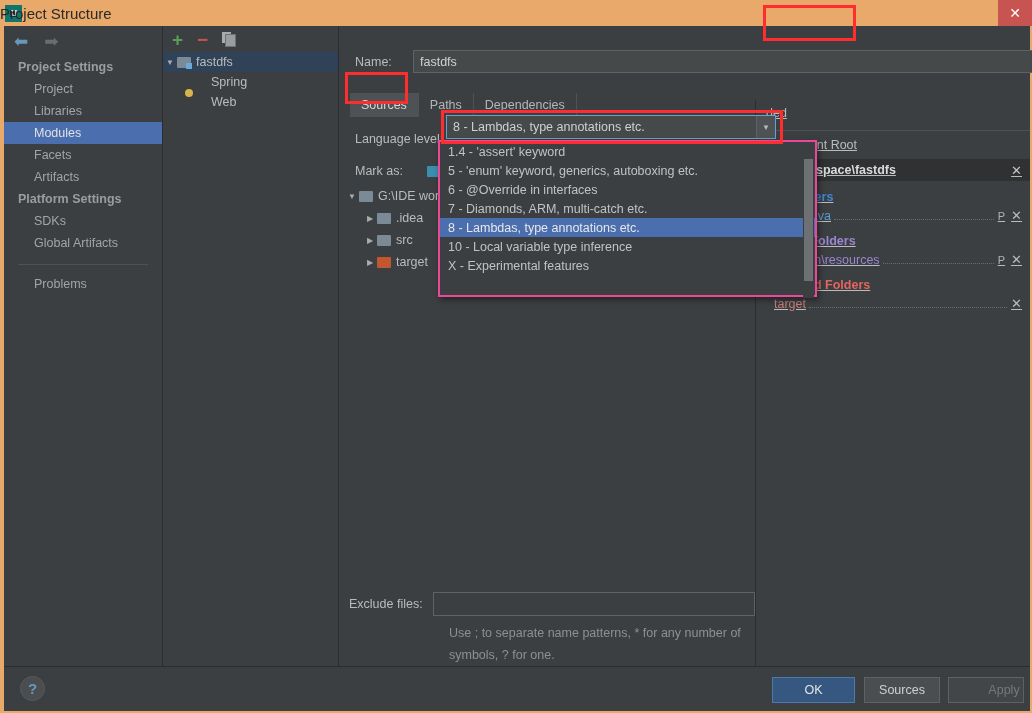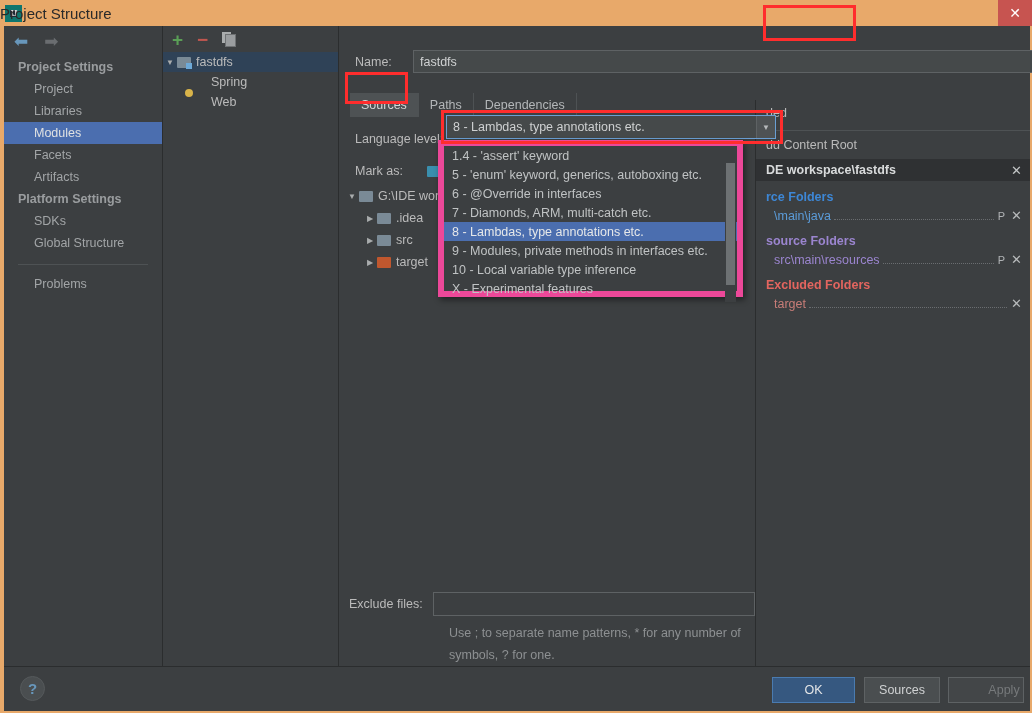--- a/index.html
+++ b/index.html
@@ -155,21 +155,21 @@
   .ctrow { height: 22px; display:flex; align-items:center; font-size:12.5px; color:#bbbbbb; }
   .ct-fold { width:14px; height:11px; margin-right:5px; background:#7a8a96; border-radius:1px; }
   .ct-fold.target { background:#c0572e; }
 
   .excluderow { position:absolute; left:349px; top:592px; display:flex; align-items:center; }
   .exlabel { width: 84px; color:#bbbbbb; font-size:12.5px; }
   .exinput { width: 322px; height: 24px; background:#3c3f41; border:1px solid #5e6264; }
   .exhint { position:absolute; left:449px; top:622px; width:300px; color:#8d9092; font-size:12.5px; line-height:22px; }
 
   
-  .rightpanel { position: absolute; left: 756px; top: 100px; width: 274px; height: 566px; background: #3c3f41; }
+  .rightpanel { position: absolute; left: 756px; top: 100px; width: 274px; height: 566px; background: #3c3f41; text-decoration: underline; }
   .rp-excluded { padding: 6px 0 0 10px; color: #bbbbbb; font-size: 12.5px; }
   .rp-sep { margin: 10px 0 0 0; border-top: 1px solid #4e5254; }
   .rp-addroot { padding: 7px 0 7px 10px; color: #bbbbbb; font-size: 12.5px; }
   .rp-rootrow {
     background: #2f3133; height: 22px; display:flex; align-items:center;
     padding: 0 8px 0 10px; color:#d8dadb; font-weight:bold; font-size:12.5px;
   }
   .rp-rootrow .x { margin-left:auto; color:#c3c6c7; font-size:13px; font-weight:normal; }
   .rp-grouptitle { padding: 9px 0 3px 10px; font-weight:bold; font-size:12.5px; }
   .rp-grouptitle.src { color: #3d87d6; }
@@ -179,22 +179,22 @@
   .rp-pathrow .p { white-space:nowrap; }
   .rp-pathrow.src .p { color:#5b9bd8; }
   .rp-pathrow.res .p { color:#9b85cf; }
   .rp-pathrow.exc .p { color:#c87d78; }
   .rp-dots { flex:1; border-bottom: 1px dotted #6a6d70; margin: 0 4px 3px 3px; }
   .rp-prop { color:#b0b3b5; font-size:11px; margin-right:6px; }
   .rp-x { color:#b8bbbc; font-size:13px; }
 
   
   .dropdown {
-    position: absolute; left: 438px; top: 140px; width: 305px; height: 157px;
-    background: #3c3f41; border: 6px solid #ec4899; z-index: 10;
+    position: absolute; left: 438px; top: 140px; width: 379px; height: 157px;
+    background: #3c3f41; border: 2px solid #ec4899; z-index: 10;
     box-shadow: 2px 3px 6px rgba(0,0,0,0.45);
   }
   .dd-item {
     height: 19px; display:flex; align-items:center; padding-left: 8px;
     color: #c0c3c4; font-size: 12.5px; white-space: nowrap;
   }
   .dd-item.sel { background: #4b6eaf; color: #e6e8e9; }
   .dd-scroll {
     position:absolute; right:1px; top:1px; width:11px; height:155px; background:#3c3f41;
   }
@@ -240,21 +240,21 @@
 
     <div class="side-head">Project Settings</div>
     <div class="side-item">Project</div>
     <div class="side-item">Libraries</div>
     <div class="side-item sel">Modules</div>
     <div class="side-item">Facets</div>
     <div class="side-item">Artifacts</div>
 
     <div class="side-head">Platform Settings</div>
     <div class="side-item">SDKs</div>
-    <div class="side-item">Global Structure</div>
+    <div class="side-item">Global Artifacts</div>
 
     <div class="side-sep"></div>
     <div class="side-item">Problems</div>
   </div>
 
   <div class="vdiv1"></div>
   <div class="vdiv2"></div>
   <div class="vdiv3"></div>
   <div class="hdiv-bottom"></div>
 
@@ -375,21 +375,20 @@
       <span class="rp-x">✕</span>
     </div>
   </div>
 
   <div class="dropdown">
     <div class="dd-item">1.4 - 'assert' keyword</div>
     <div class="dd-item">5 - 'enum' keyword, generics, autoboxing etc.</div>
     <div class="dd-item">6 - @Override in interfaces</div>
     <div class="dd-item">7 - Diamonds, ARM, multi-catch etc.</div>
     <div class="dd-item sel">8 - Lambdas, type annotations etc.</div>
-    <div class="dd-item">9 - Modules, private methods in interfaces etc.</div>
     <div class="dd-item">10 - Local variable type inference</div>
     <div class="dd-item">X - Experimental features</div>
     <div class="dd-scroll">
       <div class="dd-thumb"></div>
     </div>
   </div>
 
   <div class="bottombar">
     <div class="helpico">?</div>
     <div class="btn ok">OK</div>

